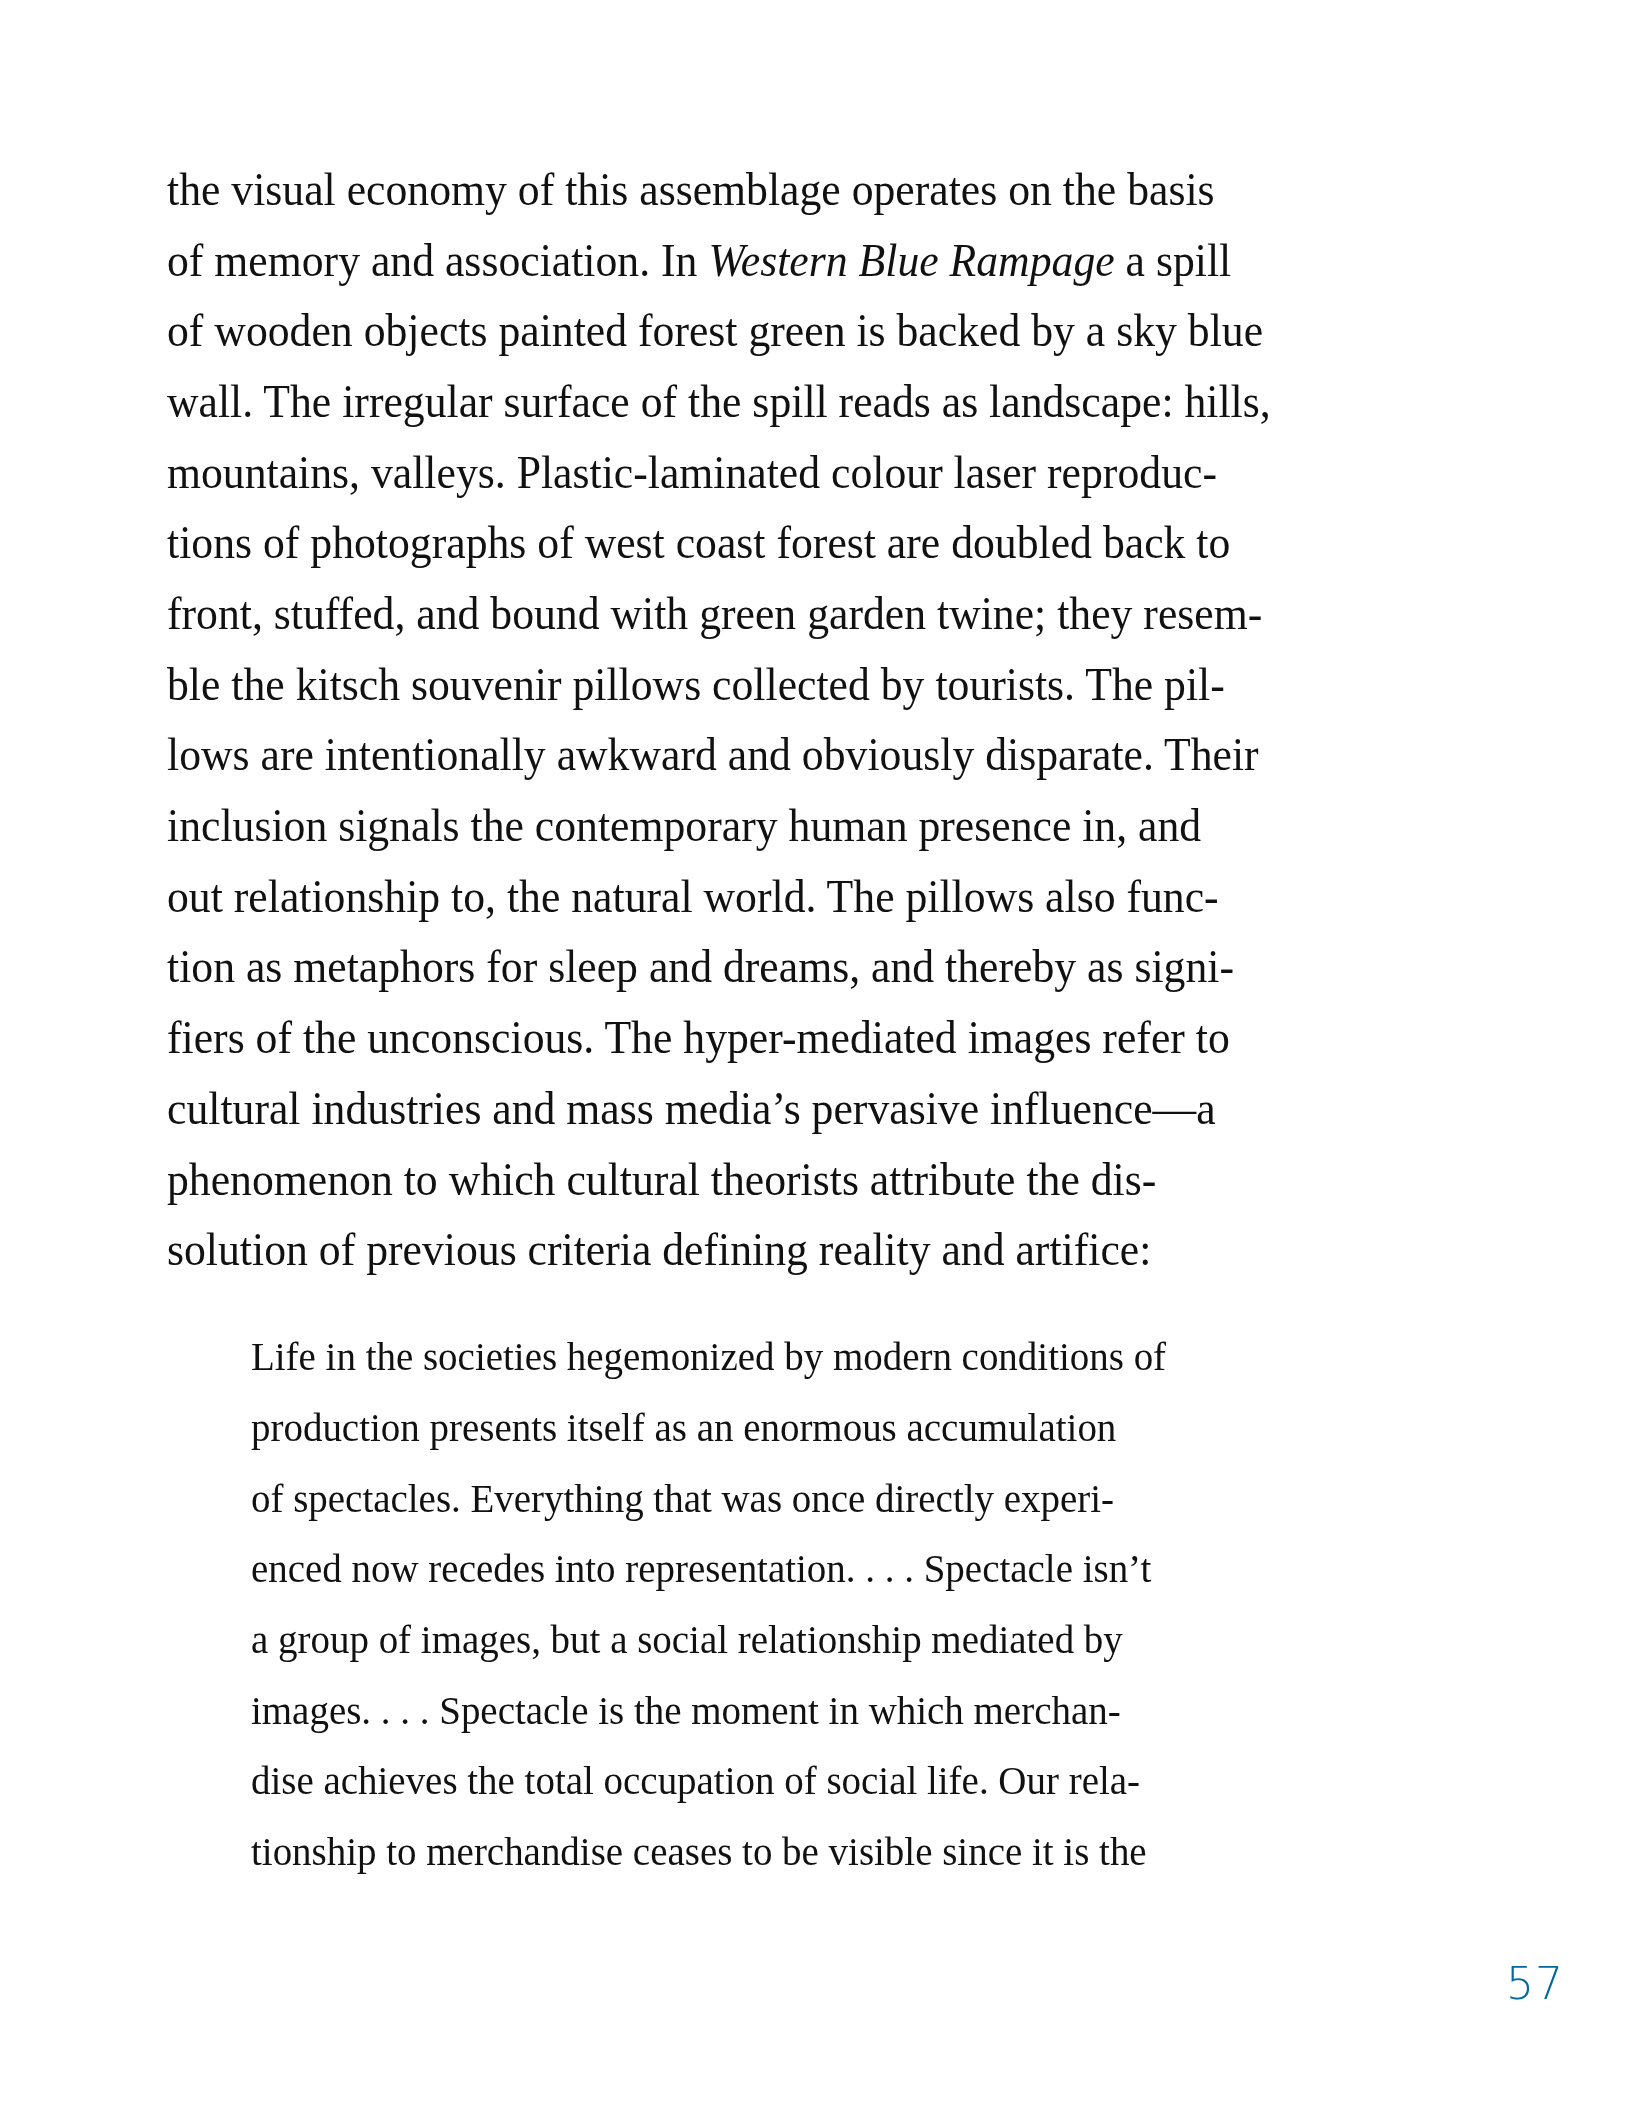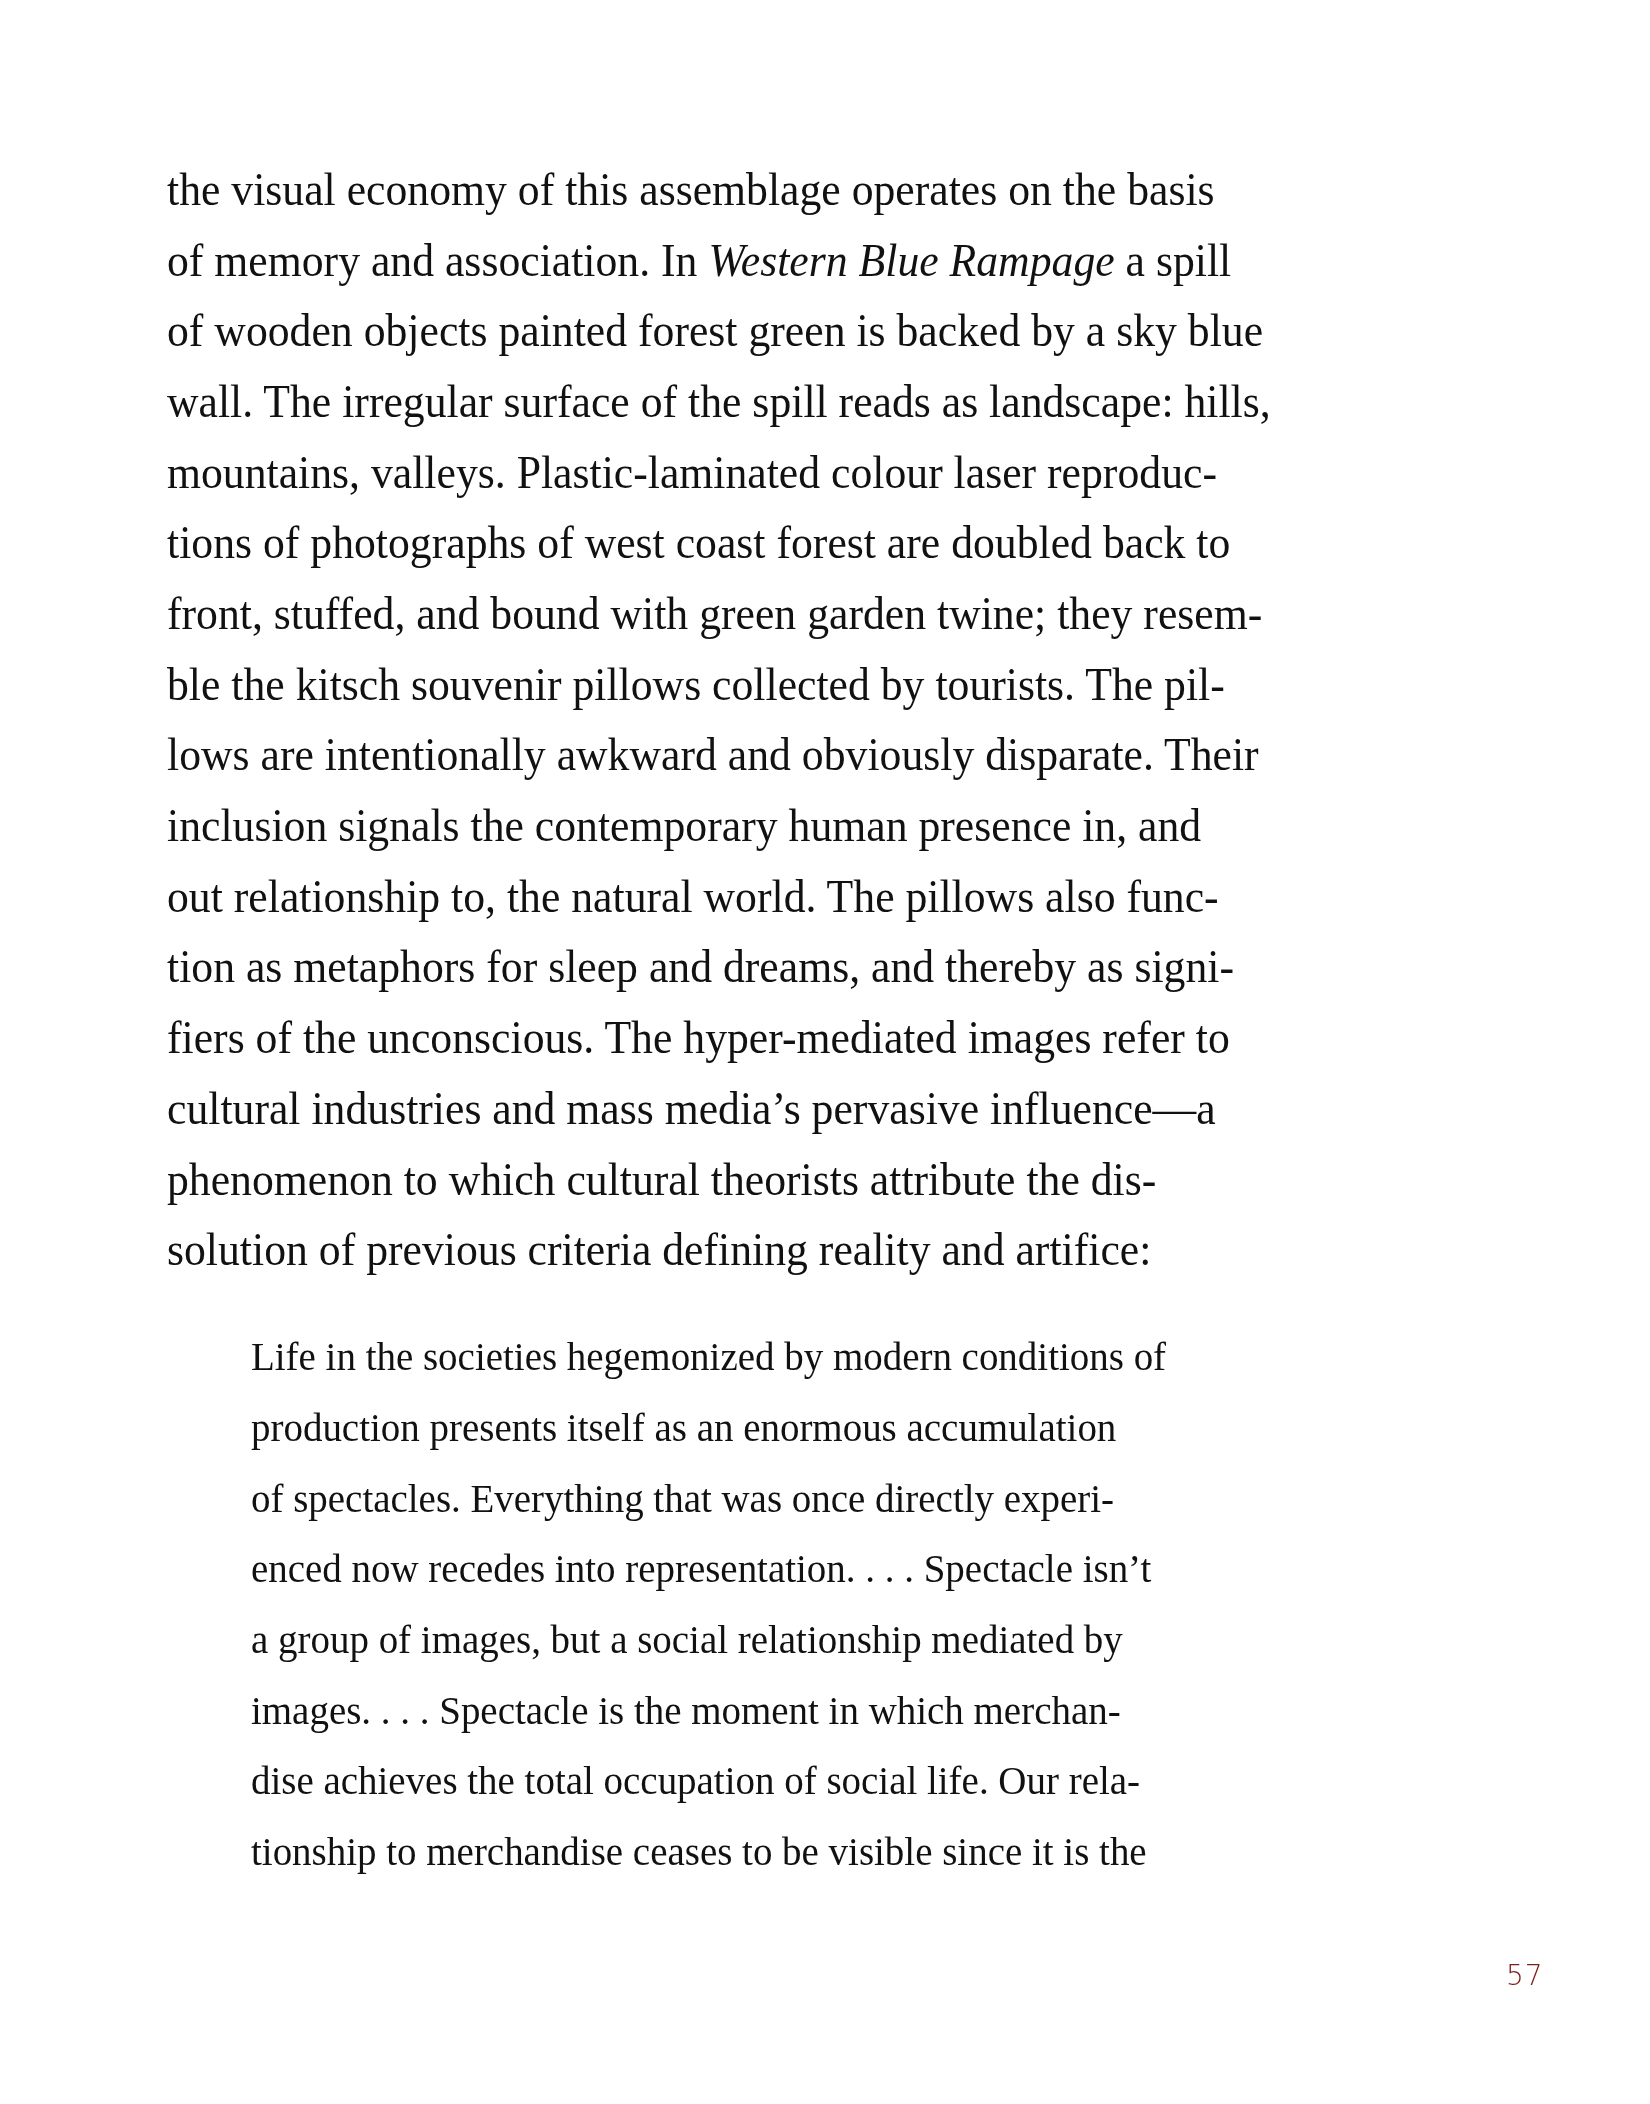--- a/index.html
+++ b/index.html
@@ -15,23 +15,23 @@
     }
     .body-line { font-size: 47px; left: 167px; }
     .quote-line { font-size: 41px; left: 251px; }
     .line em { font-style: italic; }
     .page-number {
       position: absolute;
       left: 1506px;
       top: 1962px;
       font-family: "DejaVu Sans", "Liberation Sans", sans-serif;
       font-weight: 300;
-      font-size: 28px;
+      font-size: 44px;
       line-height: 1;
-      color: #7f1d1d;
+      color: #0369a1;
       letter-spacing: 1px;
     }
   </style>
 </head>
 <body>
 
 <div class="page">
 
   <div>
     <div class="line body-line" style="top: 166.123px; transform: scaleX(0.93);">the visual economy of this assemblage operates on the basis</div>

